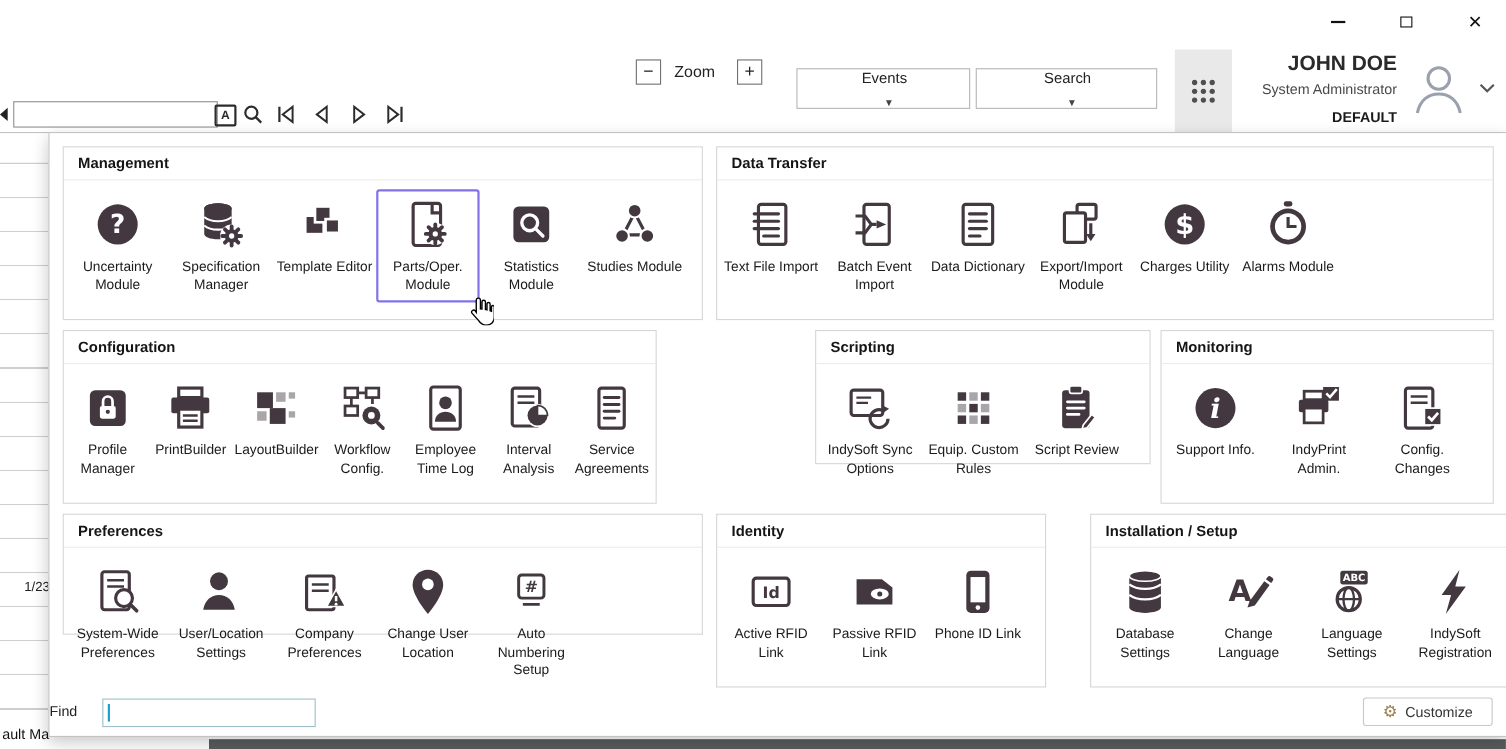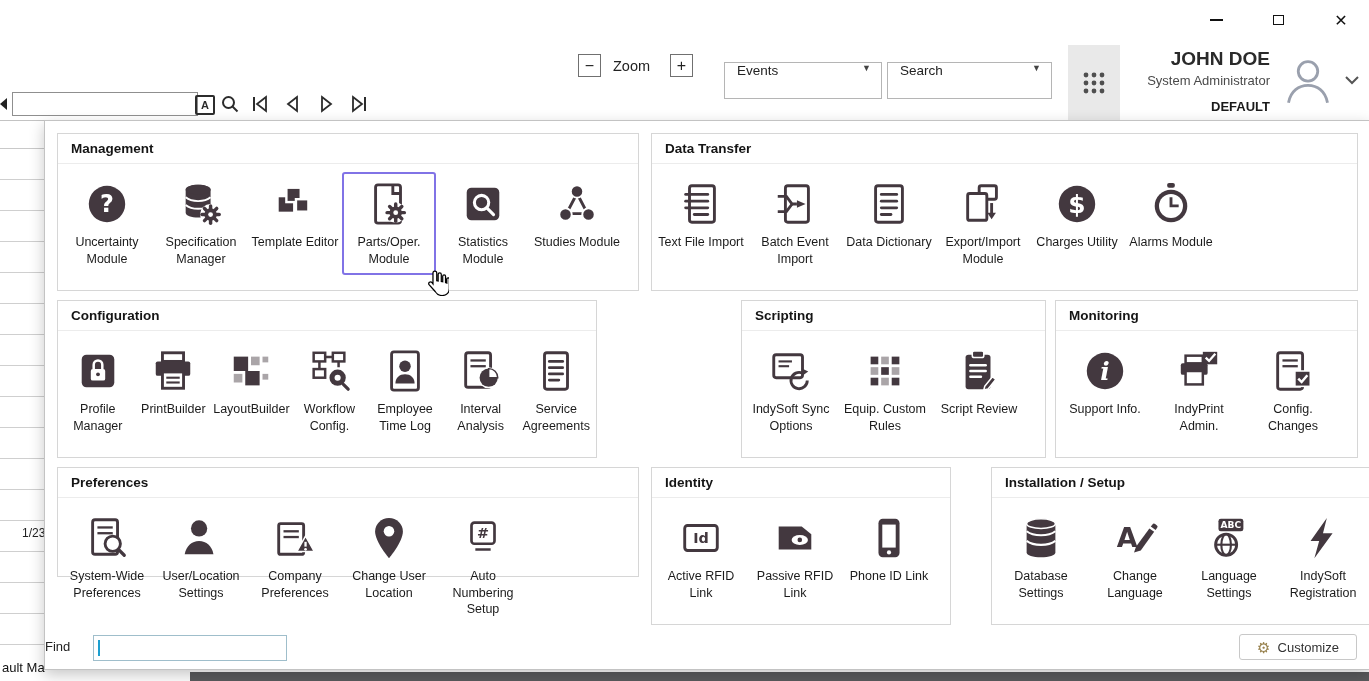--- a/index.html
+++ b/index.html
@@ -23,22 +23,22 @@
      font-size:11px;font-weight:bold;display:flex;align-items:center;justify-content:center;color:#2c2c2c;}
   .mini-ic{width:20px;height:20px;}
   .mi1{left:220px;top:94px;} .mi2{left:250px;top:94px;} .mi3{left:283px;top:94px;}
   .mi4{left:316px;top:94px;} .mi5{left:349px;top:94px;}
 
   
   .zoom-btn{width:23px;height:23px;border:1px solid #707070;background:#fff;display:flex;align-items:center;justify-content:center;
      font-size:16px;color:#222;box-sizing:border-box;}
   .zoom-minus{left:578px;top:54px;} .zoom-plus{left:670px;top:54px;}
   .zoom-label{left:613px;top:58px;font-size:14.5px;color:#222;}
-  .dropdown{height:37px;border:1px solid #b5b5b5;background:#fff;display:flex;align-items:flex-start;
-     font-size:13.5px;color:#222;box-sizing:border-box;padding:0 10px 0 12px;justify-content:space-between;}
+  .dropdown{height:37px;border:1px solid #b5b5b5;background:#fff;display:flex;align-items:center;
+     font-size:13.5px;color:#222;box-sizing:border-box;padding:0 10px 0 12px;justify-content:space-between;flex-direction:column;}
   .dd-events{left:724px;top:62px;width:158px;}
   .dd-search{left:887px;top:62px;width:165px;}
   .dd-caret{font-size:9px;color:#444;margin-left:8px;}
   .waffle{left:1068px;top:45px;width:52px;height:75px;background:#e9e9e9;display:flex;align-items:center;justify-content:center;cursor:pointer;}
   .user-text{right:99px;width:260px;text-align:right;}
   .user-name{top:48px;font-size:19px;font-weight:700;color:#2a2a2a;}
   .user-role{top:73px;font-size:13px;color:#4a4a4a;}
   .user-default{top:99px;font-size:13px;font-weight:bold;color:#1a1a1a;}
   .avatar{left:1282px;top:54px;width:52px;height:52px;}
   .user-chevron{left:1342px;top:70px;width:20px;height:20px;}
@@ -57,21 +57,21 @@
      border-bottom:1px solid #ececec;}
   .group-items{display:flex;align-items:flex-start;padding:8px 2px 0 2px;}
   .item{width:94px;display:flex;flex-direction:column;align-items:center;padding:4px 0 6px 0;
      border:2px solid transparent;border-radius:3px;cursor:pointer;box-sizing:border-box;}
   .item.selected{border-color:#8173e6;}
   .item .icon{height:52px;display:flex;align-items:center;justify-content:center;}
   .item .label{font-size:12.5px;color:#1b1b1b;text-align:center;line-height:1.32;margin-top:4px;max-width:88px;}
   .g0{left:12px;top:12px;width:582px;height:158px;}
   .g1{left:606px;top:12px;width:707px;height:158px;}
   .g2{left:12px;top:179px;width:540px;height:158px;}
-  .g3{left:696px;top:179px;width:305px;height:158px;}
+  .g3{left:696px;top:179px;width:305px;height:122px;}
   .g4{left:1010px;top:179px;width:303px;height:158px;}
   .g5{left:12px;top:346px;width:582px;height:110px;}
   .g6{left:606px;top:346px;width:300px;height:158px;}
   .g7{left:918px;top:346px;width:395px;height:158px;margin-left:28px;}
 
   .find-label{left:0;top:518px;font-size:13px;color:#222;}
   .find-box{left:48px;top:514px;width:192px;height:24px;border:1px solid #9fbecb;background:#fff;}
   .find-box input{position:absolute;left:8px;top:1px;width:178px;height:20px;border:none;outline:none;font-size:13px;}
   .find-caret{position:absolute;left:4px;top:4px;width:2px;height:16px;background:#1d9fd0;}
   .customize-btn{left:1194px;top:513px;width:118px;height:26px;border:1px solid #c8c8c8;border-radius:3px;background:#fff;

